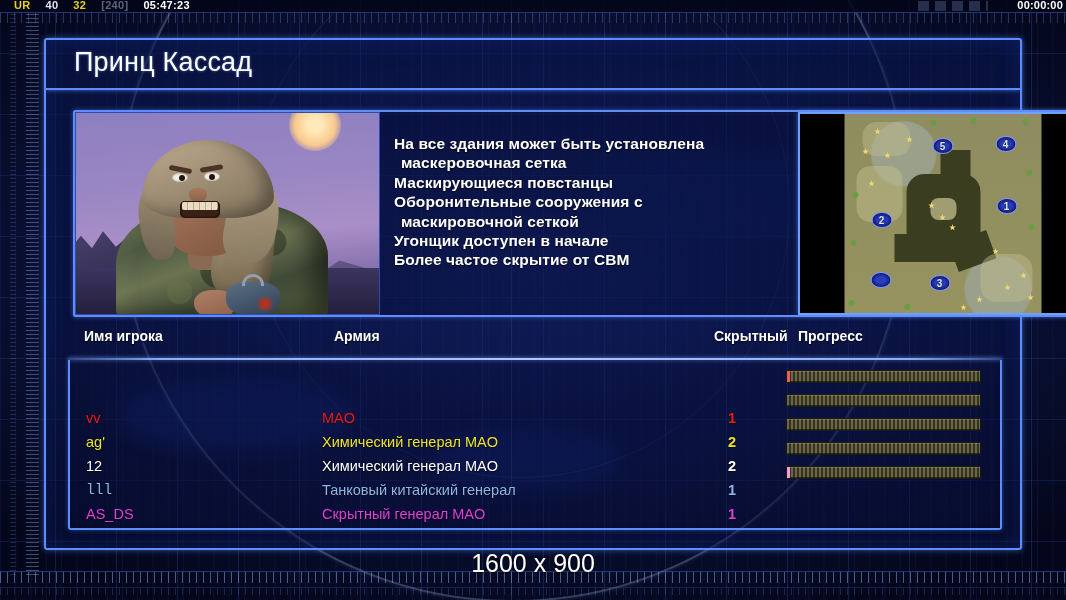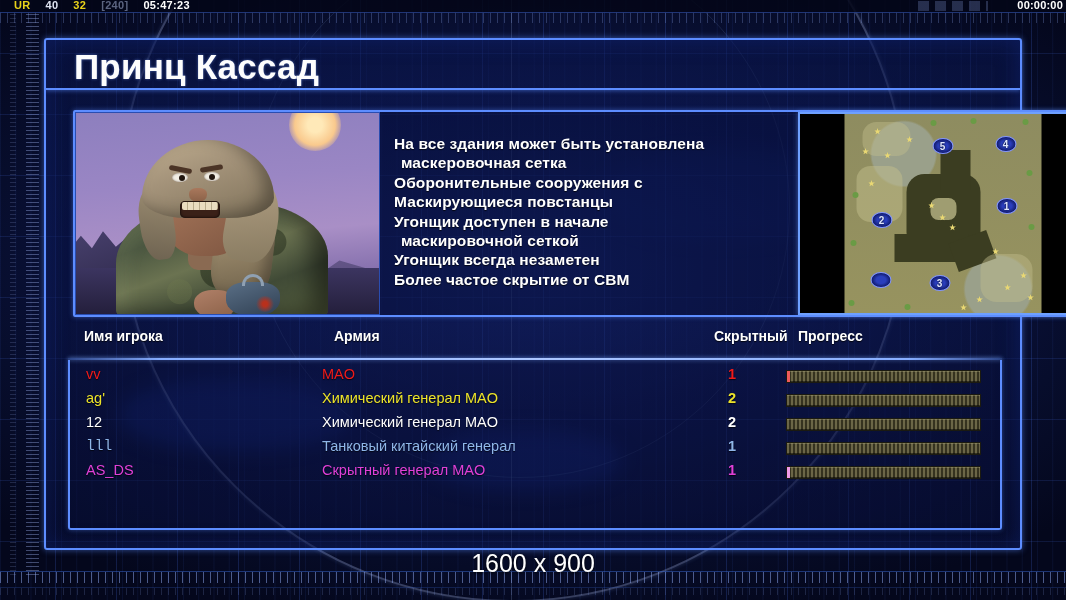--- a/index.html
+++ b/index.html
@@ -128,21 +128,21 @@
     box-shadow:0 0 6px rgba(90,140,255,.55), inset 0 0 22px rgba(20,45,140,.45);
     z-index:20;
   }
   .window-title{
     position:absolute; left:0; top:0; width:100%; height:50px;
     border-bottom:2px solid #5d8dff;
     box-shadow:0 1px 4px rgba(90,140,255,.5);
   }
   .title-text{
     position:absolute; left:28px; top:7px;
-    font-size:35px; color:#fdfdfd; font-weight:bold;
+    font-size:27px; color:#fdfdfd; font-weight:normal;
     letter-spacing:.2px;
     text-shadow:0 0 3px rgba(120,160,255,.55);
   }
 
   
   .info-panel{
     position:absolute;
     left:27px; top:70px;
     width:1016px; height:207px;
     border:2px solid #5d8dff;
@@ -376,20 +376,21 @@
     background:rgba(8,14,56,.22);
   }
   .row{
     position:absolute; left:0; width:100%; height:24.5px;
   }
   .cell{
     position:absolute;
     font-size:14.5px;
     white-space:nowrap;
     text-shadow:0 1px 1px rgba(0,0,0,.7);
+    margin-top:44px;
   }
   .c-name{ left:16px; }
   .c-army{ left:252px; }
   .c-team{ left:639px; width:46px; text-align:center; font-weight:bold; }
   .bar{
     position:absolute; left:716px; top:4px;
     width:195px; height:13px;
     background:
       repeating-linear-gradient(to right,
         #6b6647 0px, #6b6647 2px,
@@ -471,25 +472,24 @@
       <div class="p-teeth"></div>
       <div class="p-hand"></div>
       <div class="p-teapot"></div>
       <div class="p-teapot-lid"></div>
       <div class="p-teapot-glow"></div>
     </div>
 
     <div class="desc">
       <div class="desc-line">На все здания может быть установлена</div>
       <div class="desc-line ind">маскеровочная сетка</div>
+      <div class="desc-line">Маскирующиеся повстанцы</div>
       <div class="desc-line">Оборонительные сооружения с</div>
-      <div class="desc-line">Маскирующиеся повстанцы</div>
+      <div class="desc-line ind">маскировочной сеткой</div>
       <div class="desc-line">Угонщик доступен в начале</div>
-      <div class="desc-line ind">маскировочной сеткой</div>
-      <div class="desc-line">Угонщик всегда незаметен</div>
       <div class="desc-line">Более частое скрытие от СВМ</div>
     </div>
 
     <div class="minimap-wrap">
       <div class="mm-img">
         <div class="mm-dark" style="left:62px;top:60px;width:74px;height:76px;border-radius:18px;"></div>
         <div class="mm-dark" style="left:96px;top:36px;width:30px;height:40px;"></div>
         <div class="mm-dark" style="left:50px;top:120px;width:74px;height:28px;"></div>
         <div class="mm-dark" style="left:108px;top:122px;width:40px;height:30px;transform:rotate(-20deg);"></div>
         <div class="mm-lite" style="left:86px;top:84px;width:26px;height:22px;border-radius:8px;opacity:.75;"></div>

